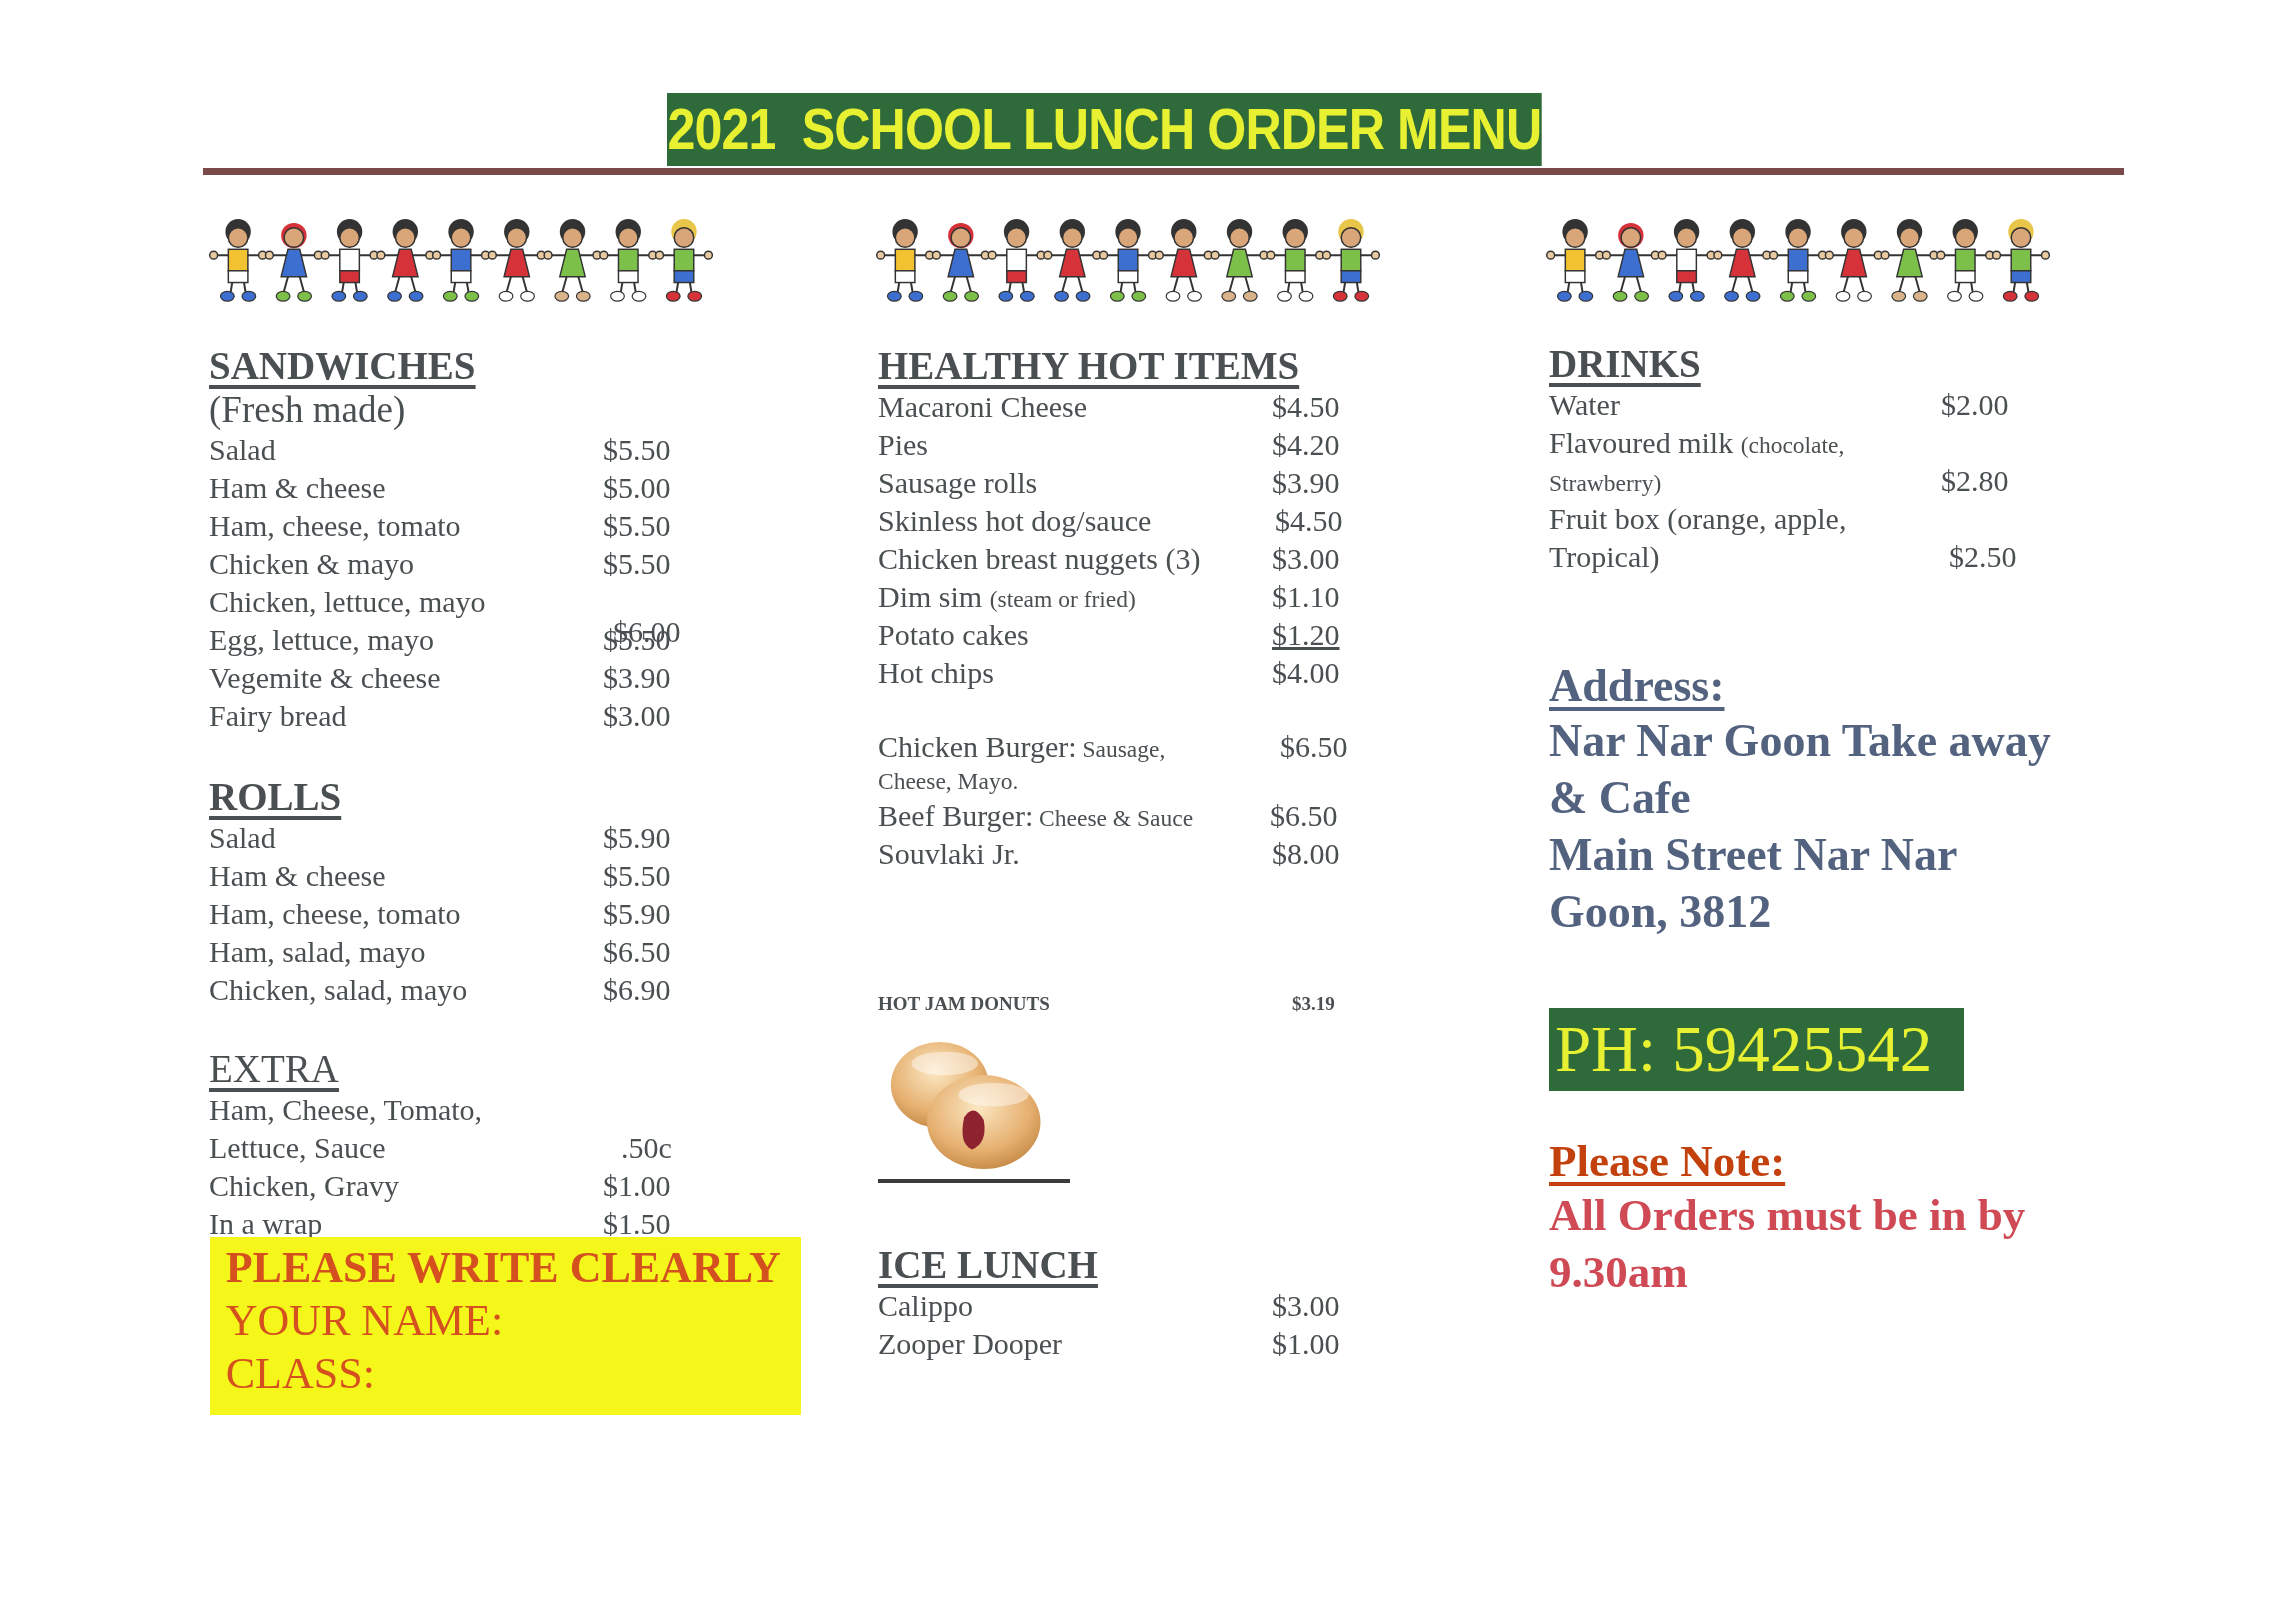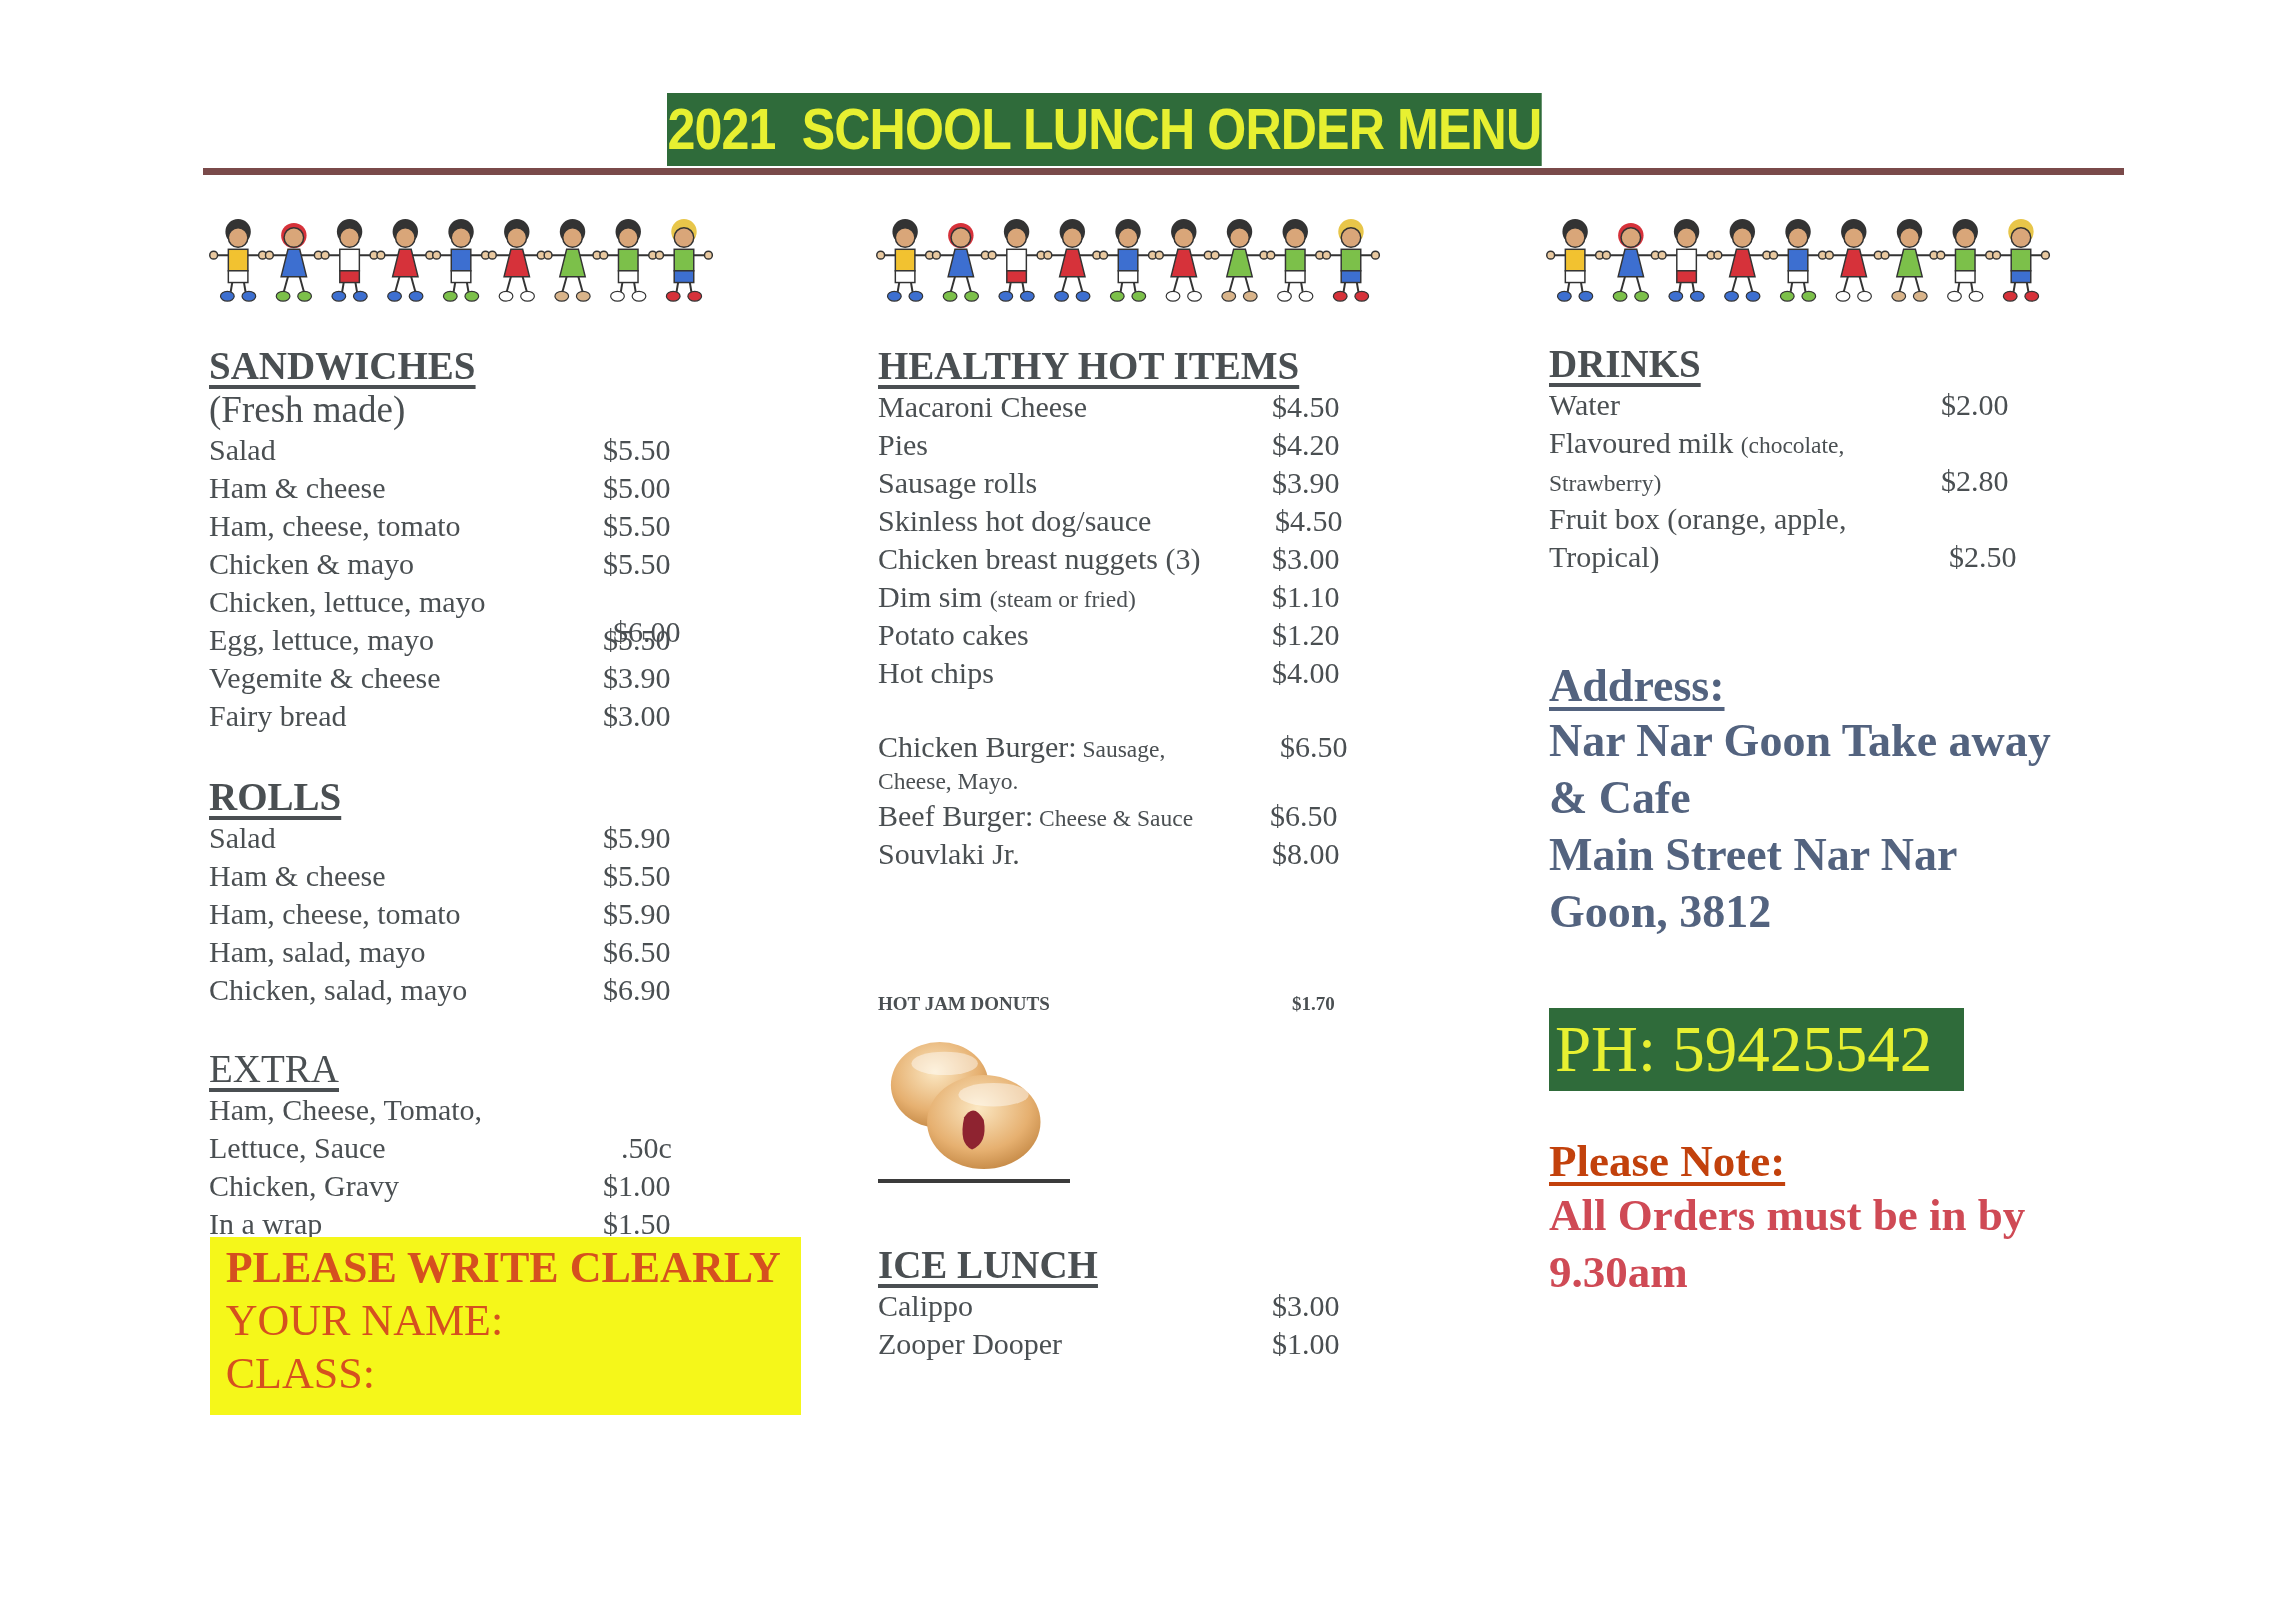--- a/index.html
+++ b/index.html
@@ -466,21 +466,21 @@
       <div class="row">
         <span class="name">Chicken breast nuggets (3)</span>
         <span class="price" style="left: 394px;">$3.00</span>
       </div>
       <div class="row">
         <span class="name">Dim sim <span class="small"> (steam or fried)</span></span>
         <span class="price" style="left: 394px;">$1.10</span>
       </div>
       <div class="row">
         <span class="name">Potato cakes</span>
-        <span class="price" style="left: 394px;">$1.20</span>
+        <span class="price" style="left: 394px; text-decoration: underline;">$1.20</span>
       </div>
       <div class="row">
         <span class="name">Hot chips</span>
         <span class="price" style="left: 394px;">$4.00</span>
       </div>
     </div>
 </div>
 
 <div class="col" style="left:878px; top:728px; width:549px;">
   <div class="row">
@@ -496,21 +496,21 @@
   </div>
   <div class="row">
     <span class="name">Souvlaki Jr.</span>
     <span class="price" style="left:394px">$8.00</span>
   </div>
 </div>
 
 <div class="col" style="left:878px; top:985px; width:510px;">
   <div class="row donut-title">
     <span class="name">HOT JAM DONUTS</span>
-    <span class="price" style="left:414px">$1.70</span>
+    <span class="price" style="left:414px">$3.19</span>
   </div>
   <div style="position:absolute; left:7.8px; top:49px; width:176px; height:137px;">
     <svg viewBox="0 0 180 140" width="176" height="137">
       <defs>
         <radialGradient id="dg" cx="45%" cy="35%" r="65%">
           <stop offset="0%" stop-color="#fbe7c2"></stop>
           <stop offset="70%" stop-color="#e6b070"></stop>
           <stop offset="100%" stop-color="#c98e4b"></stop>
         </radialGradient>
       </defs>

